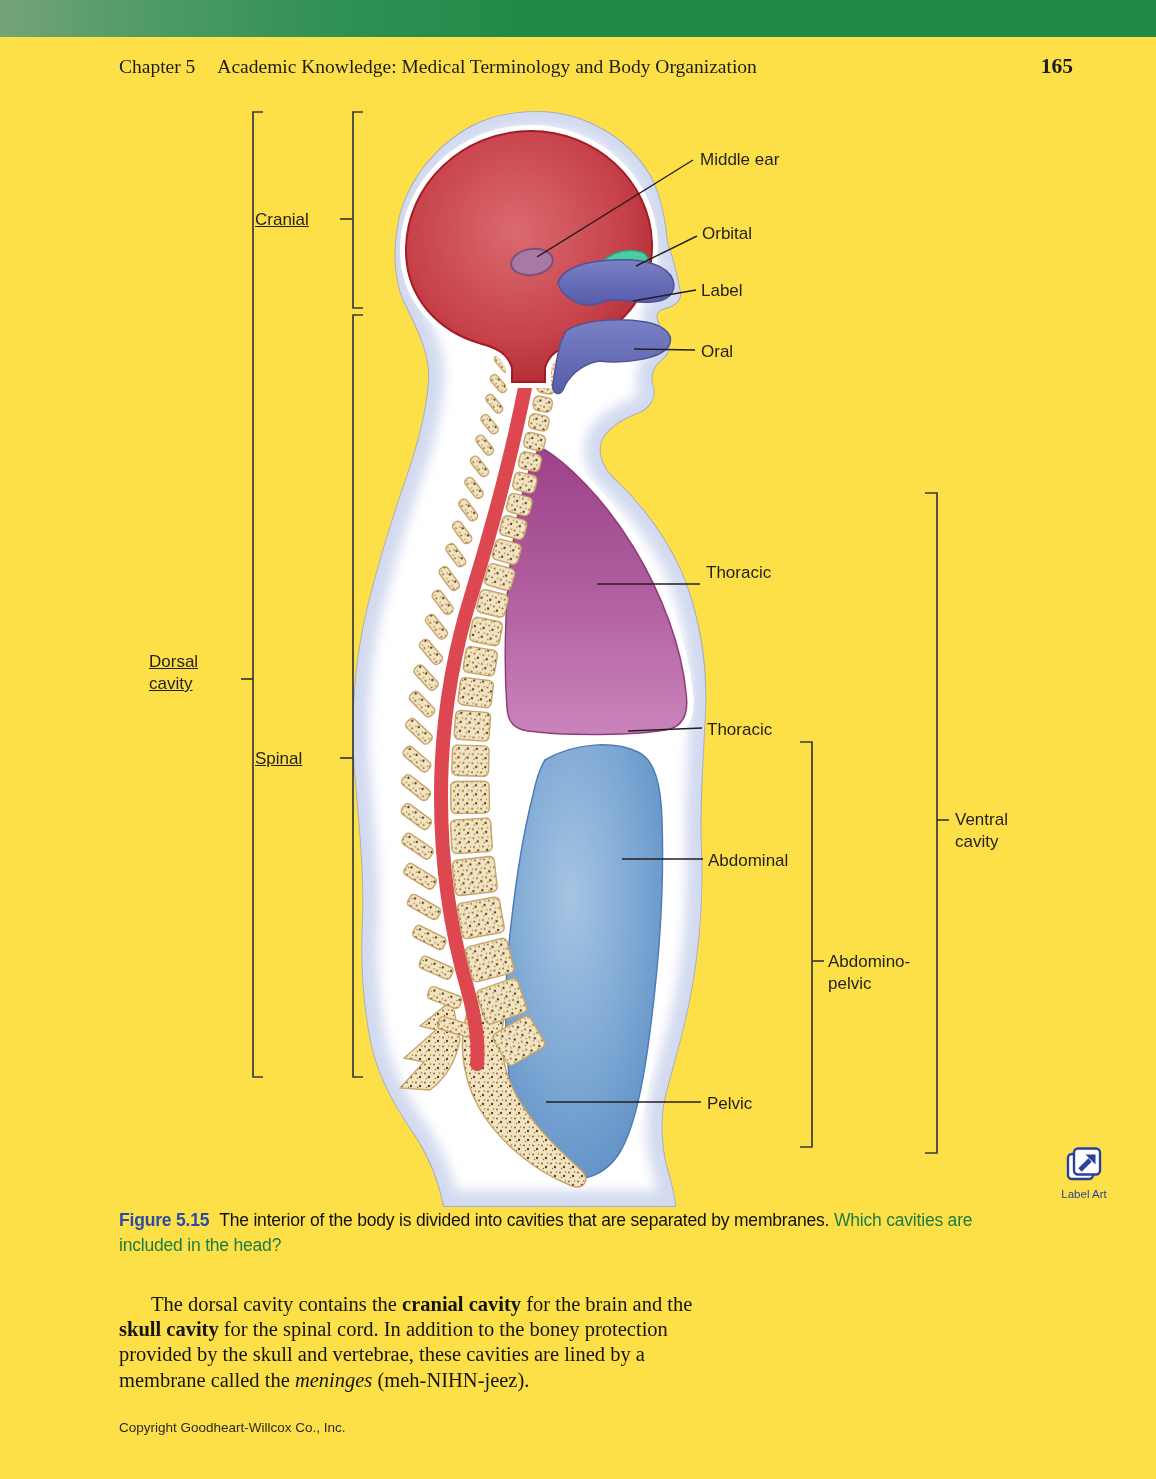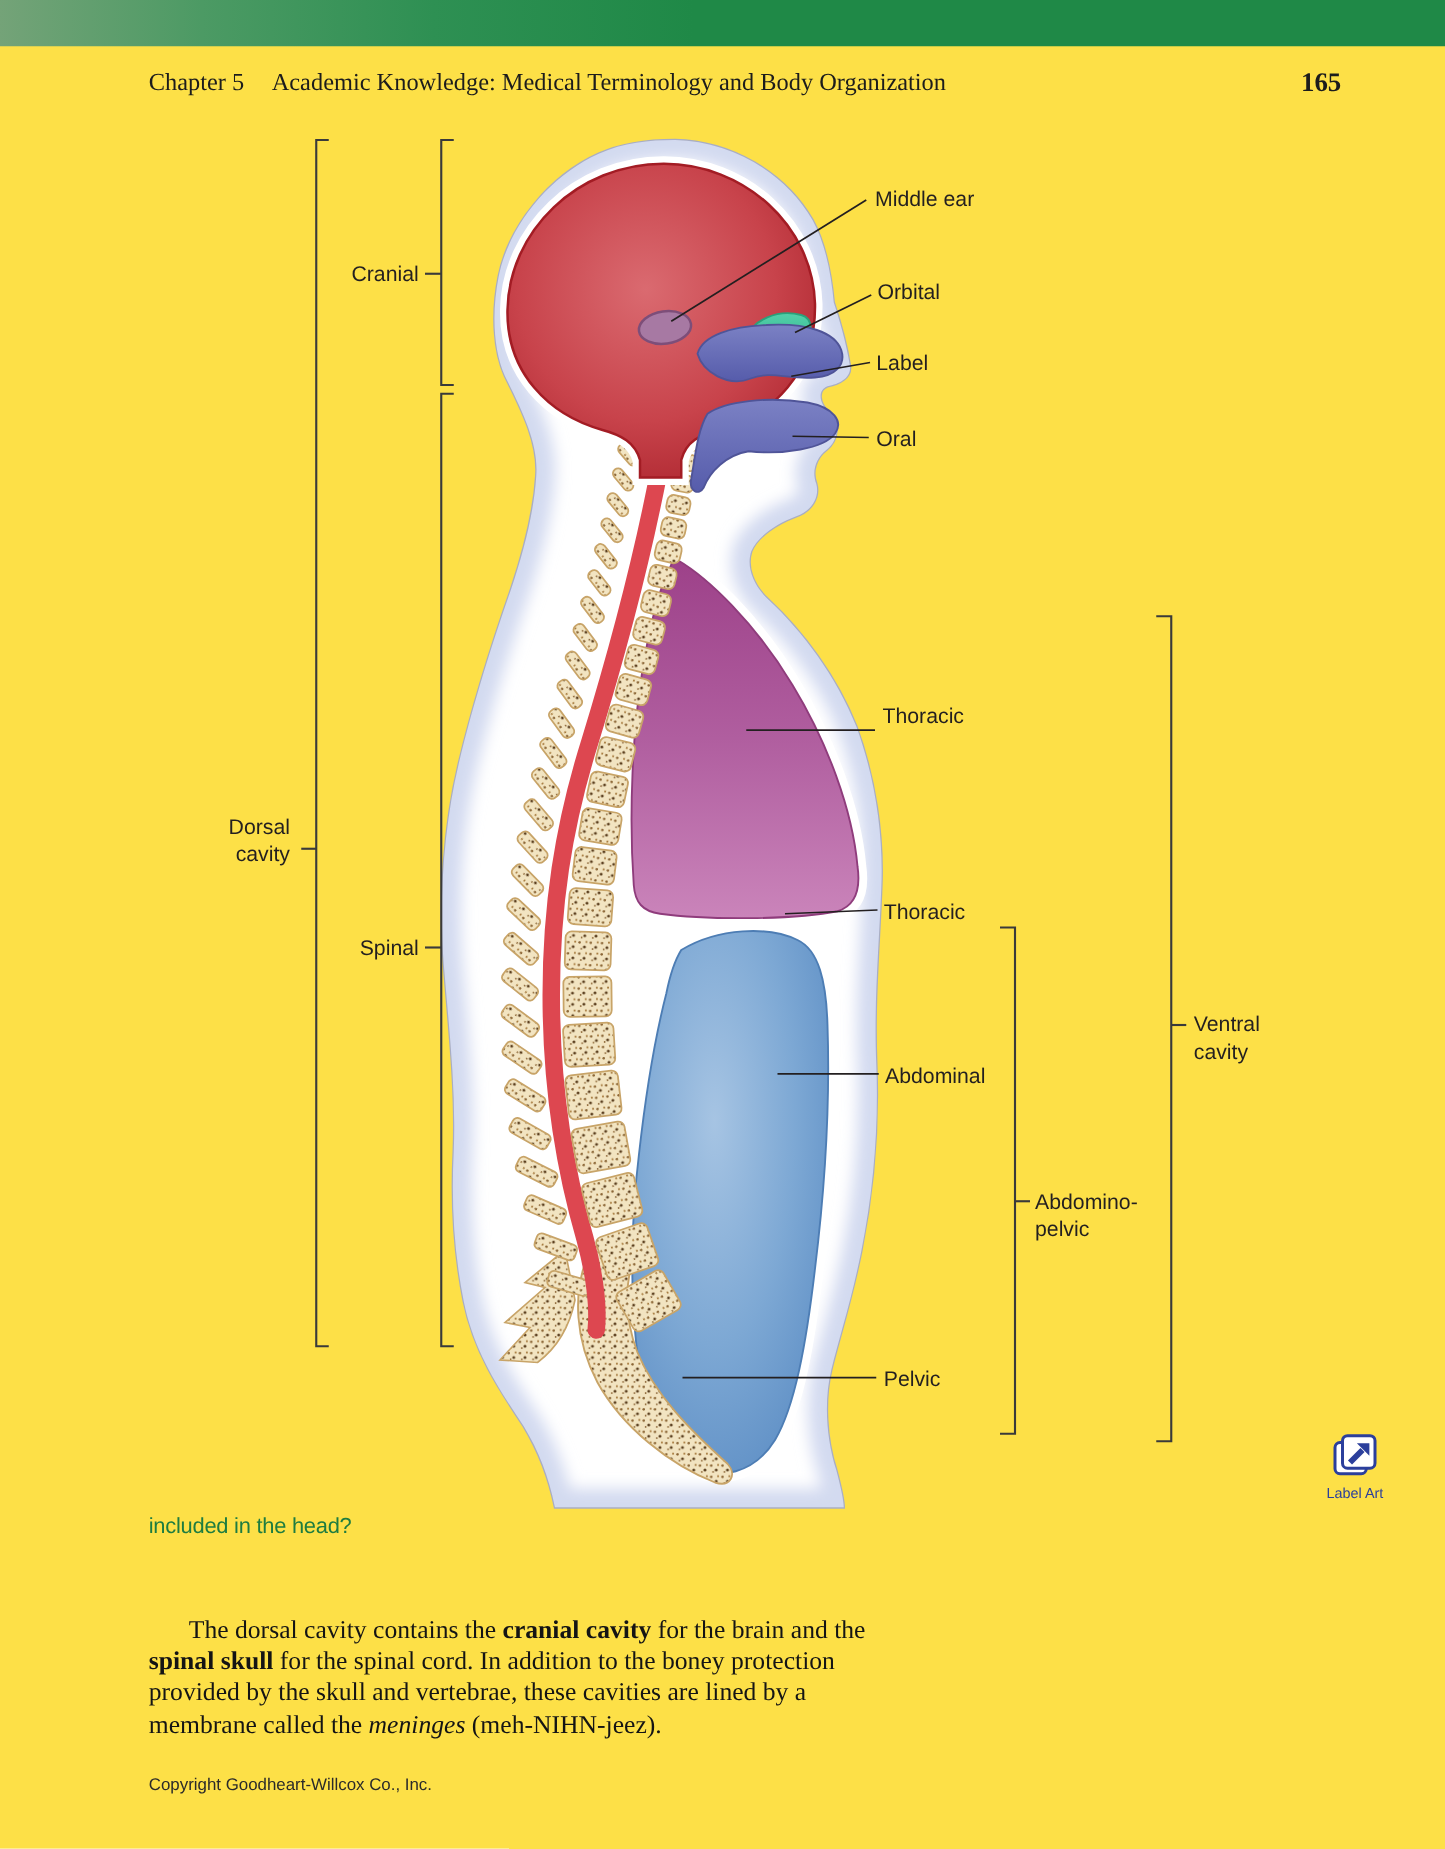--- a/index.html
+++ b/index.html
@@ -12,21 +12,21 @@
   .page{position:relative;width:1156px;height:1479px;background:#fde047;overflow:hidden;
         font-family:"Liberation Sans",sans-serif;}
   .topbar{position:absolute;left:0;top:0;width:1156px;height:37px;
         background:linear-gradient(90deg,var(--header-green-light) 0%,#4c9a64 14%,#2e9053 30%,var(--header-green) 48%,var(--header-green) 100%);}
   .chapter-row{position:absolute;left:119px;top:56px;width:954px;height:26px;
         font-family:"Liberation Serif",serif;font-size:19.5px;color:var(--ink);white-space:nowrap;}
   .chapter-title{margin-left:22px;}
   .page-num{position:absolute;right:0;top:-2px;font-weight:bold;font-size:21.5px;}
   
   .lbl{position:absolute;font-size:17px;line-height:22px;color:var(--label-ink);white-space:nowrap;}
-  .lbl.right-align{text-align:right;}
+  .lbl.right-align{text-decoration:underline;}
   svg.fig{position:absolute;left:0;top:0;}
   
   .label-art{position:absolute;left:1052px;top:1146px;width:64px;text-align:center;cursor:pointer;}
   .label-art .cap{font-size:11.5px;color:var(--label-art-blue);margin-top:1px;}
   
   .caption{position:absolute;left:119px;top:1208px;width:960px;
         font-size:17.5px;line-height:24.5px;letter-spacing:-0.2px;color:#111;}
   .caption .fignum{color:var(--figure-number-blue);font-weight:bold;margin-right:10px;}
   .caption .green{color:var(--caption-green);}
   
@@ -231,24 +231,26 @@
     <svg width="40" height="37" viewBox="0 0 40 37">
       <rect x="4" y="8" width="25" height="25" rx="4" fill="#ffffff" stroke="#2b3f9c" stroke-width="2.4"></rect>
       <rect x="10" y="2.5" width="26" height="26" rx="4" fill="#ffffff" stroke="#2b3f9c" stroke-width="2.4"></rect>
       <line x1="16" y1="24" x2="26" y2="14" stroke="#2b3f9c" stroke-width="4.6"></line>
       <polygon points="21.5,8.5 31.5,8.5 31.5,18.5" fill="#2b3f9c"></polygon>
     </svg>
     <div class="cap">Label Art</div>
   </div>
 
   <div class="caption">
+    <div><span class="fignum">Figure 5.15</span><span>The interior of the body is divided into cavities that are separated by membranes.</span>
+      <span class="green">Which cavities are</span></div>
     <div class="green">included in the head?</div>
   </div>
 
   <div class="para">
     <div class="p-line indent"><span>The dorsal cavity contains the </span><b>cranial cavity</b><span> for the brain and the</span></div>
-    <div class="p-line"><b>spinal skull</b><span> for the spinal cord. In addition to the boney protection</span></div>
+    <div class="p-line"><b>skull cavity</b><span> for the spinal cord. In addition to the boney protection</span></div>
     <div class="p-line"><span>provided by the skull and vertebrae, these cavities are lined by a</span></div>
     <div class="p-line"><span>membrane called the </span><i>meninges</i><span> (meh-NIHN-jeez).</span></div>
   </div>
 
   <div class="copyright">Copyright Goodheart-Willcox Co., Inc.</div>
 </div>
 
 </body></html>

